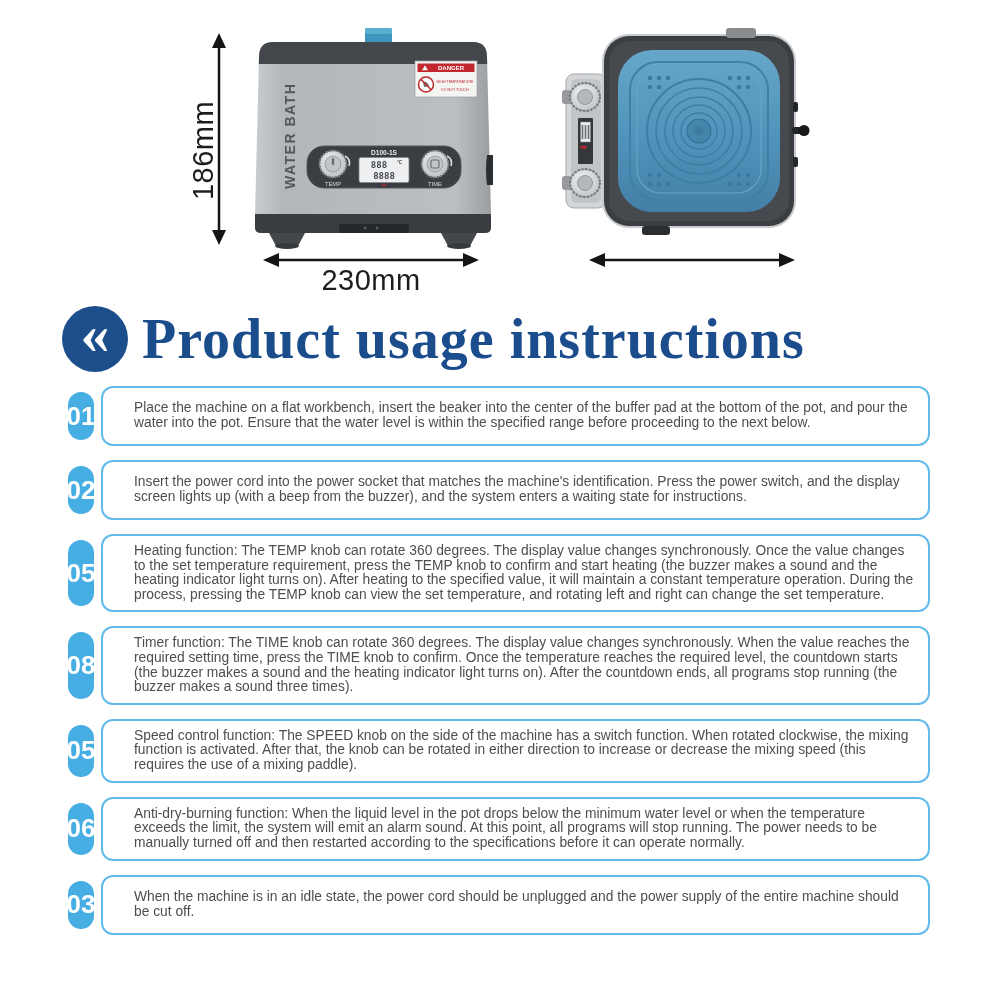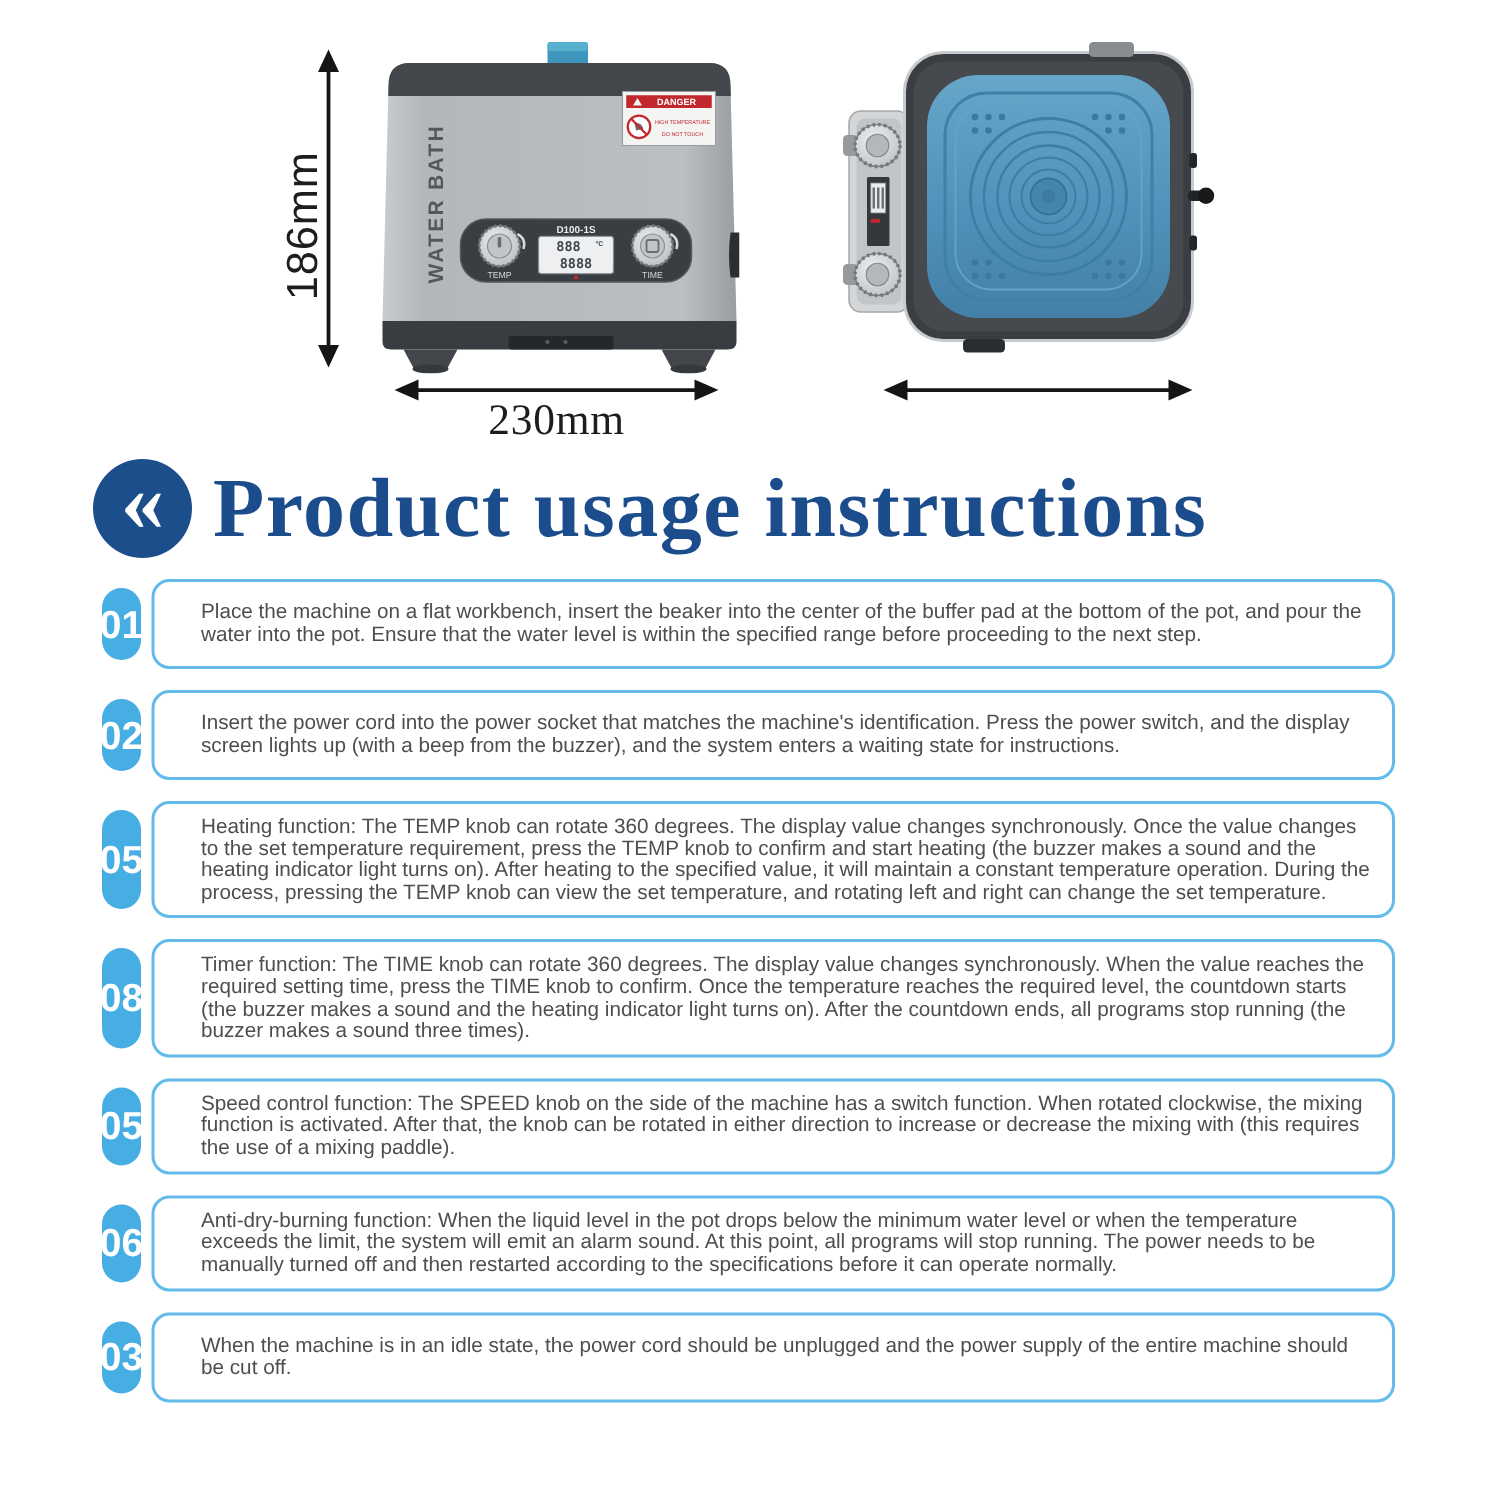--- a/index.html
+++ b/index.html
@@ -155,21 +155,21 @@
       <polygon points="15,1 8,16 22,16" fill="#151515"></polygon>
       <polygon points="15,213 8,198 22,198" fill="#151515"></polygon>
     </svg>
     <div class="dim-label-v">186mm</div>
 
     <svg style="left:262px;top:247px;" width="218" height="26" viewBox="0 0 218 26">
       <line x1="14" y1="13" x2="204" y2="13" stroke="#151515" stroke-width="2.5"></line>
       <polygon points="1,13 17,6 17,20" fill="#151515"></polygon>
       <polygon points="217,13 201,6 201,20" fill="#151515"></polygon>
     </svg>
-    <div class="dim-label" style="left:262px;top:264px;width:218px;font-family:Liberation Serif, serif;">230mm</div>
+    <div class="dim-label" style="left:262px;top:264px;width:218px;">230mm</div>
 
     <svg style="left:558px;top:26px;" width="252" height="212" viewBox="0 0 252 212">
       <defs>
         <linearGradient id="potGrad" x1="0" y1="0" x2="0" y2="1">
           <stop offset="0" stop-color="#66a6c9"></stop>
             <stop offset="0.5" stop-color="#5195bc"></stop>
           <stop offset="1" stop-color="#447fa7"></stop>
         </linearGradient>
         <radialGradient id="knobTopGrad" cx="0.4" cy="0.35" r="0.9">
           <stop offset="0" stop-color="#eceeef"></stop>
@@ -261,21 +261,21 @@
 
   <div class="heading">
     <span class="heading-icon">«</span>
     <h1>Product usage instructions</h1>
   </div>
 
   <div class="steps" id="steps">
   <div class="step">
     <div class="step-badge">01</div>
     <div class="step-box">
-      <p class="step-text">Place the machine on a flat workbench, insert the beaker into the center of the buffer pad at the bottom of the pot, and pour the water into the pot. Ensure that the water level is within the specified range before proceeding to the next step.</p>
+      <p class="step-text">Place the machine on a flat workbench, insert the beaker into the center of the buffer pad at the bottom of the pot, and pour the water into the pot. Ensure that the water level is within the specified range before proceeding to the next below.</p>
     </div>
   </div>
 
   <div class="step">
     <div class="step-badge">02</div>
     <div class="step-box">
       <p class="step-text">Insert the power cord into the power socket that matches the machine's identification. Press the power switch, and the display screen lights up (with a beep from the buzzer), and the system enters a waiting state for instructions.</p>
     </div>
   </div>
 
@@ -289,21 +289,21 @@
   <div class="step">
     <div class="step-badge">08</div>
     <div class="step-box">
       <p class="step-text">Timer function: The TIME knob can rotate 360 degrees. The display value changes synchronously. When the value reaches the required setting time, press the TIME knob to confirm. Once the temperature reaches the required level, the countdown starts (the buzzer makes a sound and the heating indicator light turns on). After the countdown ends, all programs stop running (the buzzer makes a sound three times).</p>
     </div>
   </div>
 
   <div class="step">
     <div class="step-badge">05</div>
     <div class="step-box">
-      <p class="step-text">Speed control function: The SPEED knob on the side of the machine has a switch function. When rotated clockwise, the mixing function is activated. After that, the knob can be rotated in either direction to increase or decrease the mixing with (this requires the use of a mixing paddle).</p>
+      <p class="step-text">Speed control function: The SPEED knob on the side of the machine has a switch function. When rotated clockwise, the mixing function is activated. After that, the knob can be rotated in either direction to increase or decrease the mixing speed (this requires the use of a mixing paddle).</p>
     </div>
   </div>
 
   <div class="step">
     <div class="step-badge">06</div>
     <div class="step-box">
       <p class="step-text">Anti-dry-burning function: When the liquid level in the pot drops below the minimum water level or when the temperature exceeds the limit, the system will emit an alarm sound. At this point, all programs will stop running. The power needs to be manually turned off and then restarted according to the specifications before it can operate normally.</p>
     </div>
   </div>
 

